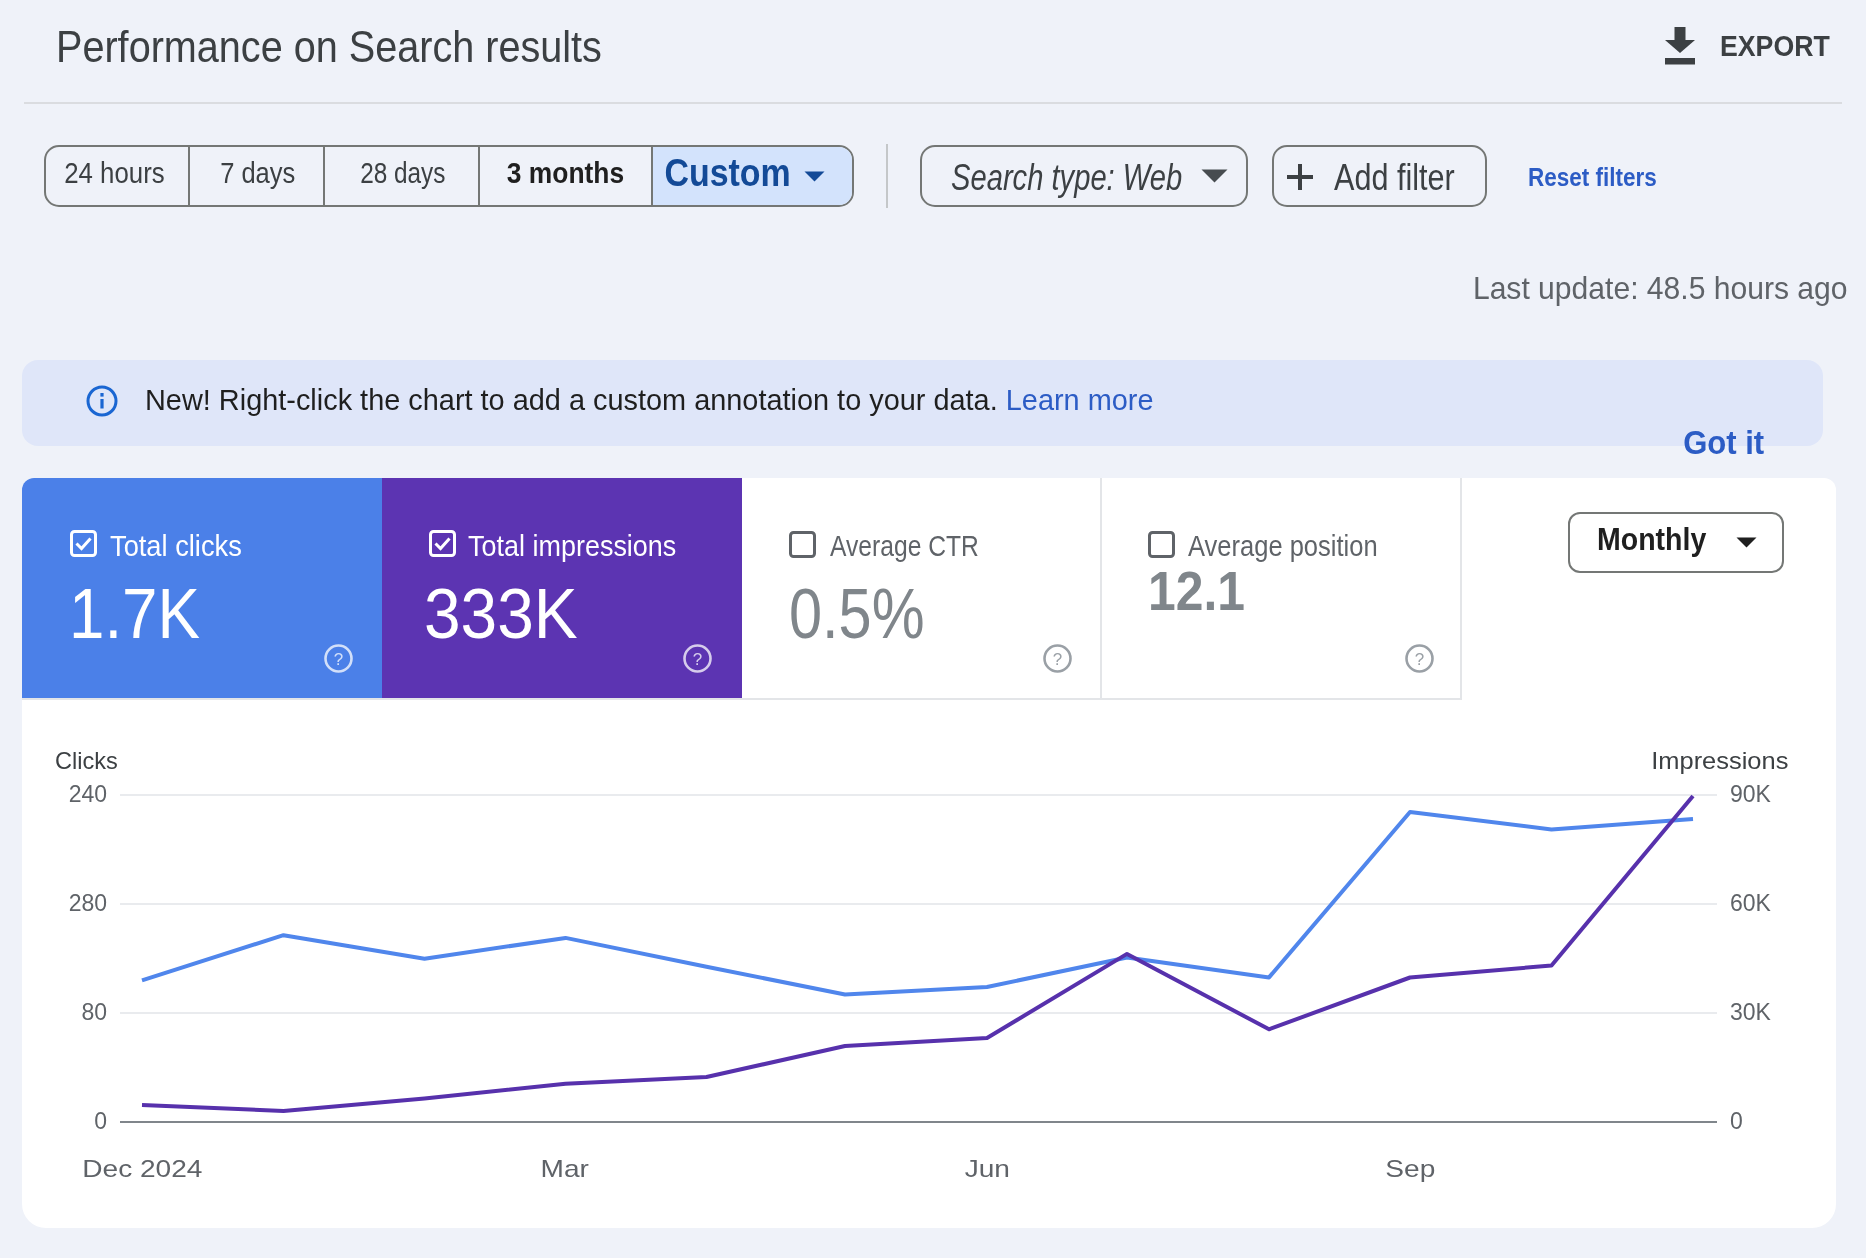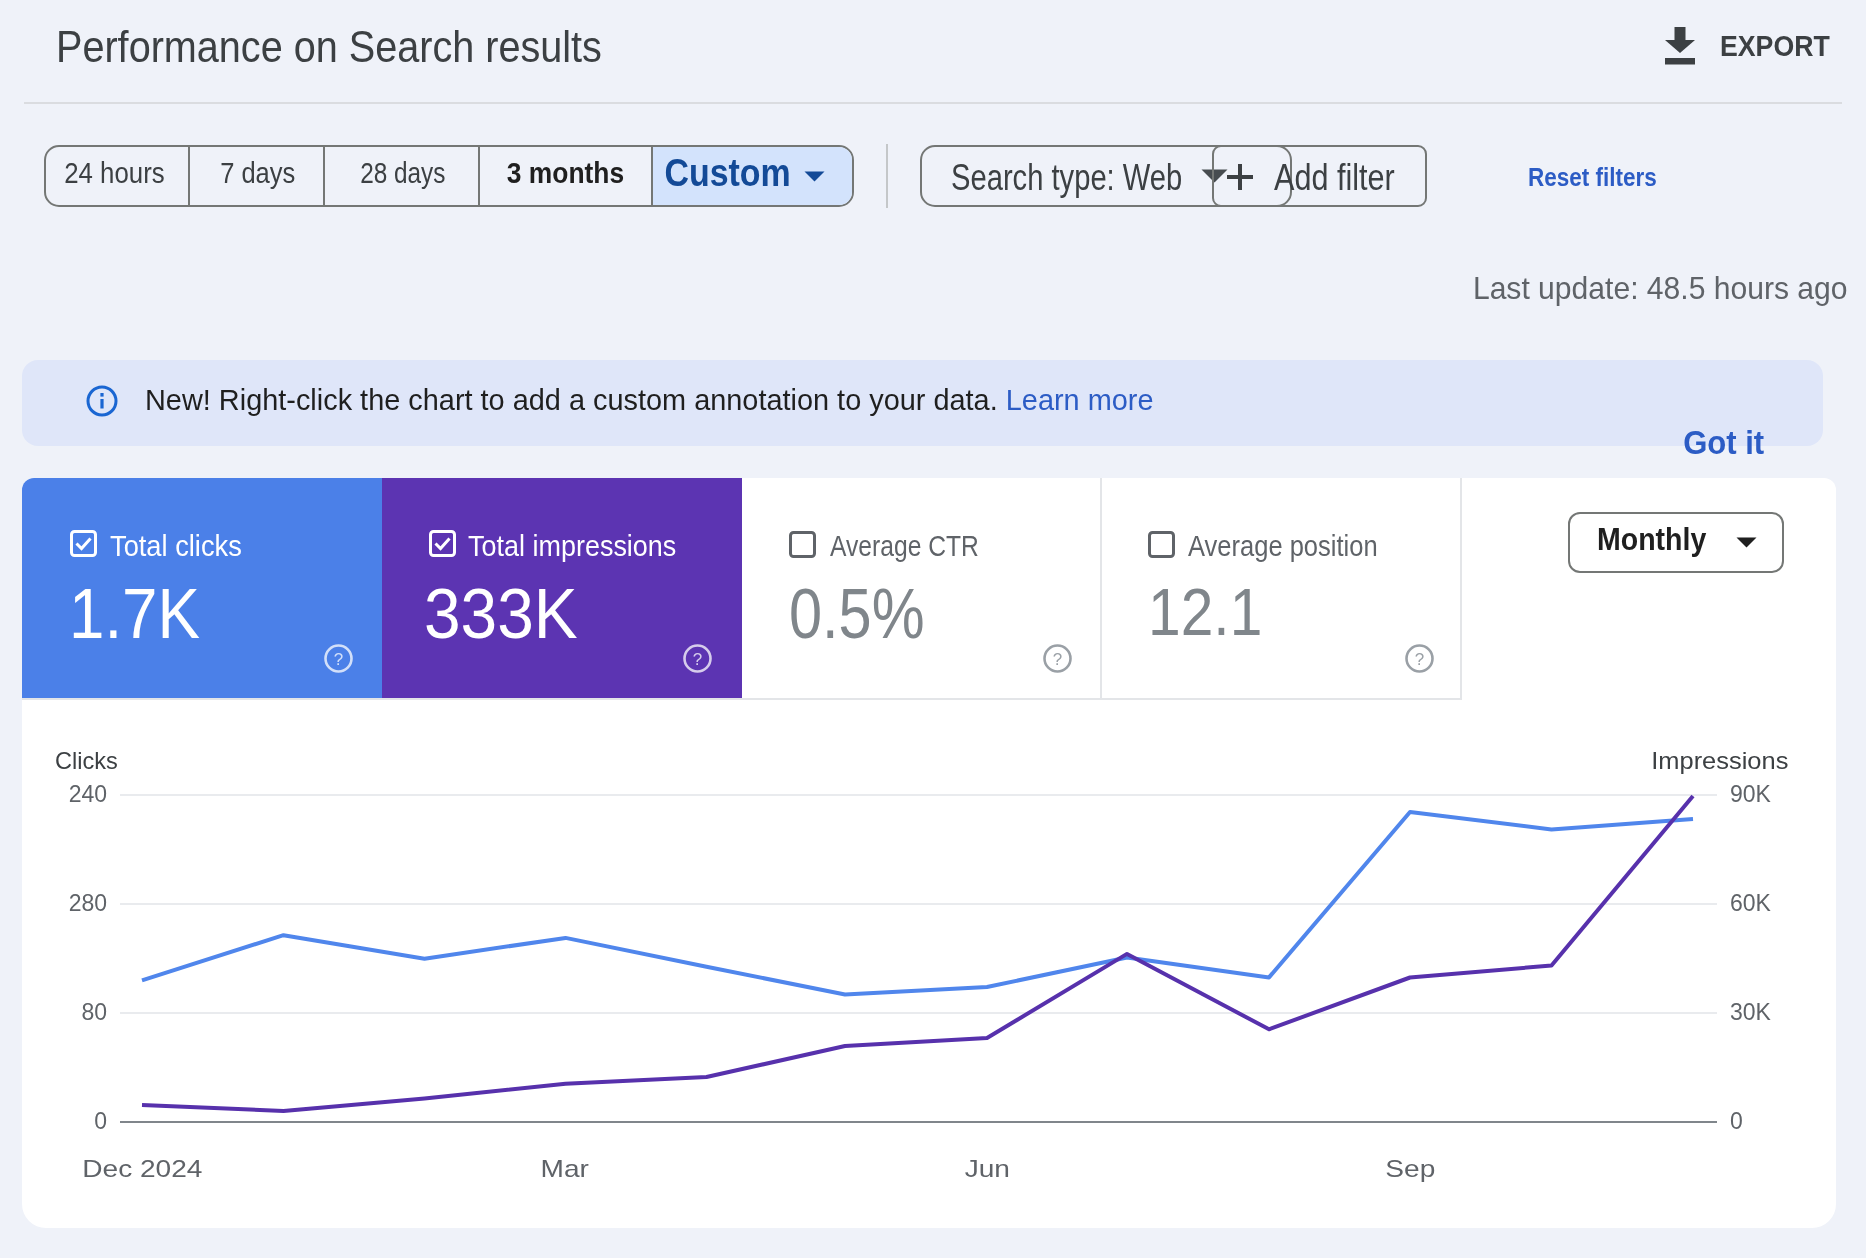--- a/index.html
+++ b/index.html
@@ -33,28 +33,28 @@
   <div class="abs" style="left:279px; top:0; width:155px; height:58px; font-size:29px; color:#3c4043; text-align:center; line-height:52px;"><span class="sx" style="transform:scaleX(0.84);">28 days</span></div>
   <div class="abs" style="left:434px; top:0; width:171px; height:58px; font-size:29px; font-weight:700; color:#1f1f1f; text-align:center; line-height:52px;border-radius:14px;"><span class="sx" style="transform:scaleX(0.91);">3 months</span></div>
   <div class="abs" style="left:607px; top:0; width:150px; height:58px; font-size:39px; font-weight:700; color:#134a97; text-align:center; line-height:52px;"><span class="sx" style="transform:scaleX(0.87);">Custom</span></div>
   <svg class="abs" style="left:758px; top:24px;" width="21" height="11" viewBox="0 0 21 11">
       <polygon points="0.5,0.5 20.5,0.5 10.5,10.5" fill="#134a97"></polygon>
     </svg>
 </div>
 
 <div class="abs" style="left:886px; top:144px; width:2px; height:64px; background:#c4c7c9;"></div>
 
-<div class="abs" style="left:920px; top:145px; width:372px; height:62px; border:2px solid #747775; border-radius:15px;">
+<div class="abs" style="left:920px; top:145px; width:328px; height:62px; border:2px solid #747775; border-radius:15px;font-style:italic;">
   <div class="abs" style="left:29px; top:0; font-size:36px; color:#3c4043; line-height:61px;"><span class="sx" style="transform:scaleX(0.81); transform-origin:left;">Search type: Web</span></div>
   <svg class="abs" style="left:279px; top:22px;" width="27" height="14" viewBox="0 0 27 14">
       <polygon points="0.5,0.5 26.5,0.5 13.5,13.5" fill="#474c50"></polygon>
     </svg>
 </div>
 
-<div class="abs" style="left:1212px; top:145px; width:215px; height:62px; border:2px solid #747775; border-radius:9px;">
+<div class="abs" style="left:1272px; top:145px; width:215px; height:62px; border:2px solid #747775; border-radius:15px;">
   <svg class="abs" style="left:13px; top:17px;" width="26" height="26" viewBox="0 0 26 26">
       <path d="M11 0 h4 v11 H26 v4 H15 V26 h-4 V15 H0 v-4 h11 Z" fill="#3c4043"></path>
     </svg>
   <div class="abs" style="left:60px; top:0; font-size:36px; color:#3c4043; line-height:61px;"><span class="sx" style="transform:scaleX(0.85); transform-origin:left;">Add filter</span></div>
 </div>
 
 <div class="abs" style="left:1528px; top:145px; font-size:25px; font-weight:700; color:#2c5cc5; line-height:64px;"><span class="sx" style="transform:scaleX(0.9); transform-origin:left;">Reset filters</span></div>
 
 <div class="abs" style="right:18px; top:270px; font-size:32px; color:#5f6368;"><span class="sx" style="transform:scaleX(0.94); transform-origin:right;">Last update: 48.5 hours ago</span></div>
 
@@ -106,21 +106,21 @@
 <div class="abs" style="left:789px; top:574px; font-size:70px; color:#80868b;"><span class="sx" style="transform:scaleX(0.85); transform-origin:left;">0.5%</span></div>
 <svg class="abs" style="left:1043px; top:643.5px;" width="29" height="29" viewBox="0 0 29 29">
   <circle cx="14.5" cy="14.5" r="13" fill="none" stroke="#9aa0a6" stroke-width="2.6"></circle>
   <text x="14.5" y="20.5" font-size="17" font-family="Liberation Sans" fill="#9aa0a6" text-anchor="middle">?</text>
 </svg>
 
 <svg class="abs" style="left:1148px; top:531px;" width="27" height="27" viewBox="0 0 27 27">
   <rect x="1.5" y="1.5" width="24" height="24" rx="3" fill="none" stroke="#5f6368" stroke-width="3"></rect>
 </svg>
 <div class="abs" style="left:1188px; top:530px; font-size:29px; color:#5f6368;"><span class="sx" style="transform:scaleX(0.88); transform-origin:left;">Average position</span></div>
-<div class="abs" style="left:1148px; top:574px; font-size:66px; color:#80868b;"><span class="sx" style="transform:scaleX(0.89); transform-origin:left;">12.1</span></div>
+<div class="abs" style="left:1148px; top:558px; font-size:56px; color:#80868b;font-weight:bold;"><span class="sx" style="transform:scaleX(0.89); transform-origin:left;">12.1</span></div>
 <svg class="abs" style="left:1405px; top:643.5px;" width="29" height="29" viewBox="0 0 29 29">
   <circle cx="14.5" cy="14.5" r="13" fill="none" stroke="#9aa0a6" stroke-width="2.6"></circle>
   <text x="14.5" y="20.5" font-size="17" font-family="Liberation Sans" fill="#9aa0a6" text-anchor="middle">?</text>
 </svg>
 
 <div class="abs" style="left:1568px; top:512px; width:216px; height:61px; border:2px solid #747775; border-radius:12px;">
   <div class="abs" style="left:27px; top:0; font-size:31px; font-weight:700; color:#1f1f1f; line-height:52px;"><span class="sx" style="transform:scaleX(0.92); transform-origin:left;">Monthly</span></div>
   <svg class="abs" style="left:166px; top:23px;" width="21" height="11" viewBox="0 0 21 11">
       <polygon points="0.5,0.5 20.5,0.5 10.5,10.5" fill="#1f1f1f"></polygon>
     </svg>

